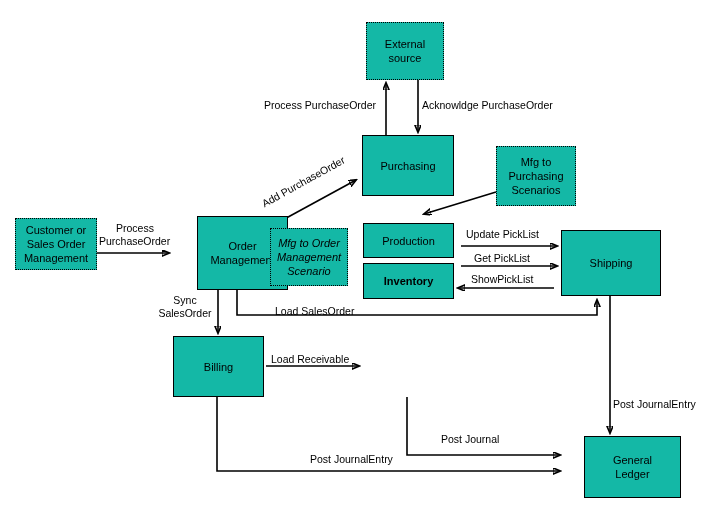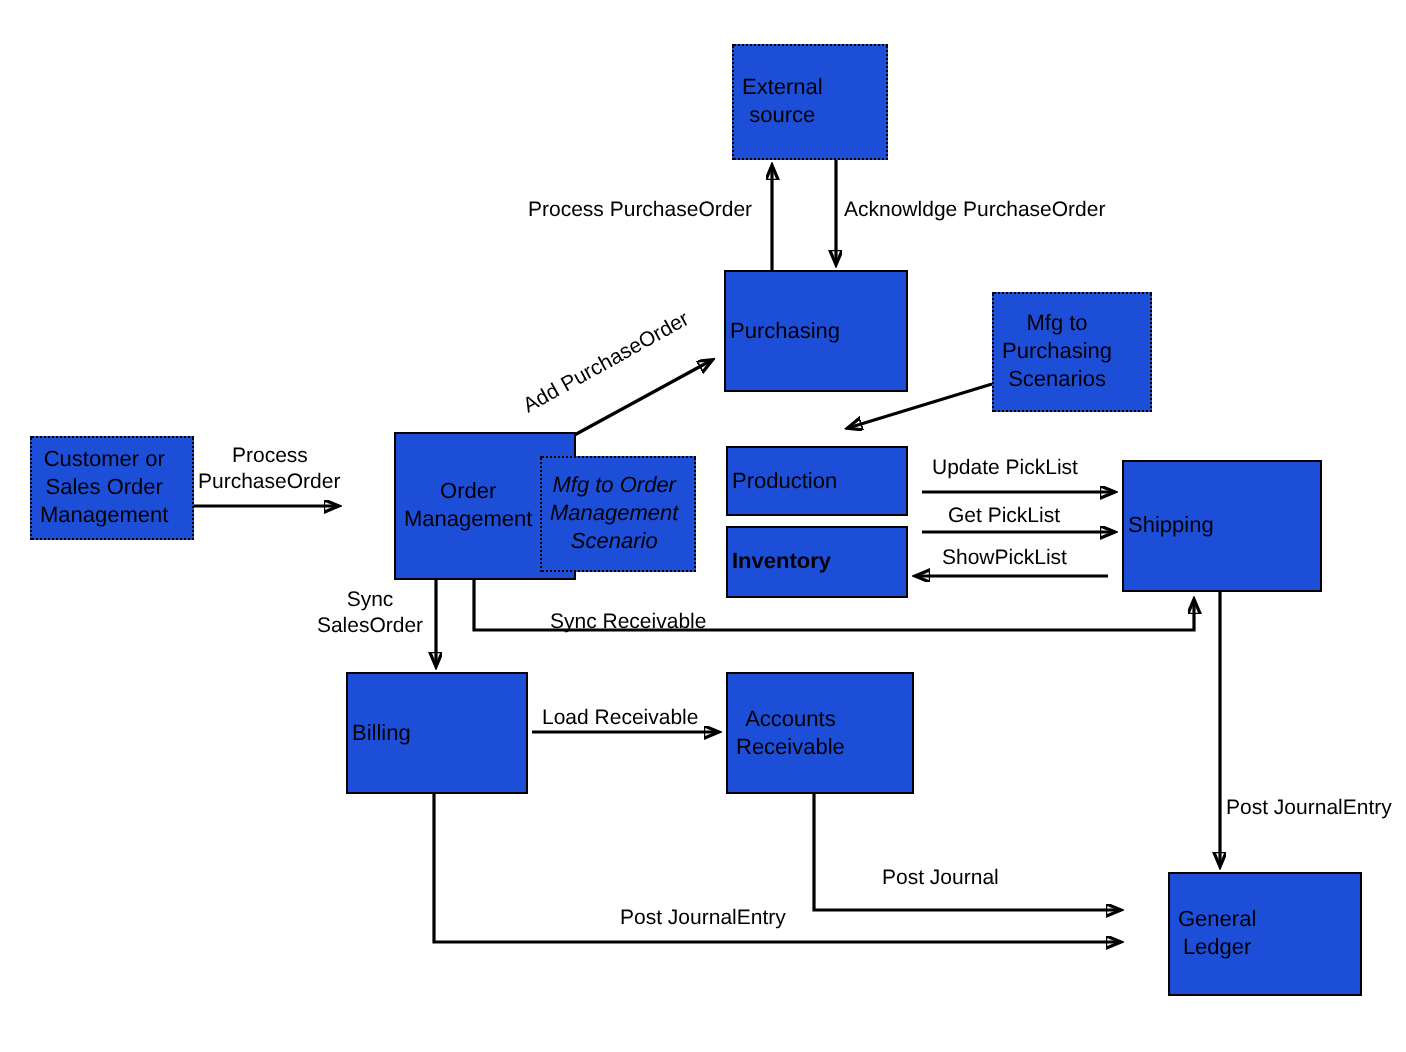--- a/index.html
+++ b/index.html
@@ -13,25 +13,26 @@
     height: 526px;
     background: #ffffff;
     font-family: "Liberation Sans", sans-serif;
     overflow: hidden;
   }
   .node {
     position: absolute;
     box-sizing: border-box;
     display: flex;
     align-items: center;
+    justify-content: center;
     text-align: center;
     color: #000000;
     font-size: 11px;
     line-height: 14px;
-    background: #1d4ed8;
+    background: #14b8a6;
   }
   .node.solid {
     border: 1px solid #000000;
   }
   .node.dotted {
     border: 1px dotted #000000;
   }
   .node span {
     display: block;
     padding: 0 2px;
@@ -156,26 +157,20 @@
   </div>
 
   <div class="node solid" style="left:173px; top:336px; width:91px; height:61px;">
     <span>Billing</span>
   </div>
 
   <div class="node solid" style="left:561px; top:230px; width:100px; height:66px;">
     <span>Shipping</span>
   </div>
 
-  <div class="node solid" style="left:363px; top:336px; width:94px; height:61px;">
-    <span>
-      <span>Accounts</span>
-      <span>Receivable</span>
-    </span>
-  </div>
 
   <div class="node solid" style="left:564px; top:436px; width:97px; height:62px;margin-left:20px;">
     <span>
       <span>General</span>
       <span>Ledger</span>
     </span>
   </div>
 
   <div class="edge-label" style="left:264px; top:99px;">Process PurchaseOrder</div>
 
@@ -186,21 +181,21 @@
   <div class="edge-label center" style="left:99px; top:222px; width:74px;">
     <div style="text-align:left;padding-left:17px;">Process</div>
     <div style="text-align:left;">PurchaseOrder</div>
   </div>
 
   <div class="edge-label center" style="left:152px; top:294px; width:66px;">
     <div>Sync</div>
     <div>SalesOrder</div>
   </div>
 
-  <div class="edge-label" style="left:275px; top:305px;">Sync Receivable</div>
+  <div class="edge-label" style="left:275px; top:305px;">Load SalesOrder</div>
 
   <div class="edge-label" style="left:466px; top:228px;">Update PickList</div>
 
   <div class="edge-label" style="left:474px; top:252px;">Get PickList</div>
 
   <div class="edge-label" style="left:471px; top:273px;">ShowPickList</div>
 
   <div class="edge-label" style="left:271px; top:353px;">Load Receivable</div>
 
   <div class="edge-label" style="left:441px; top:433px;">Post Journal</div>

